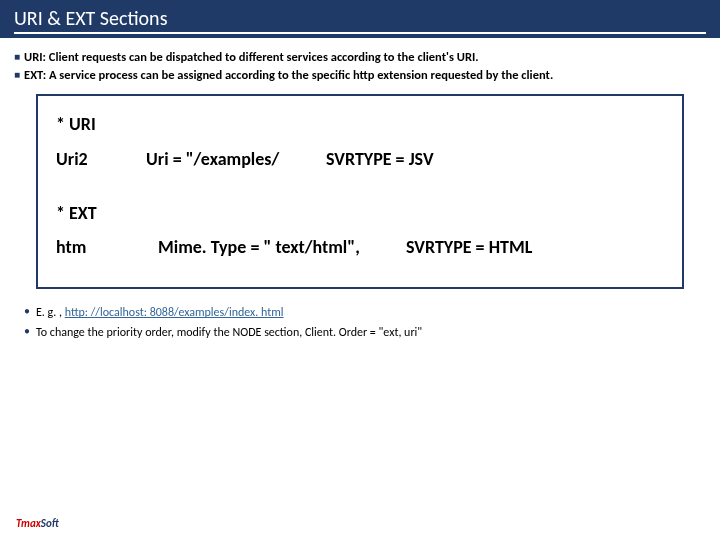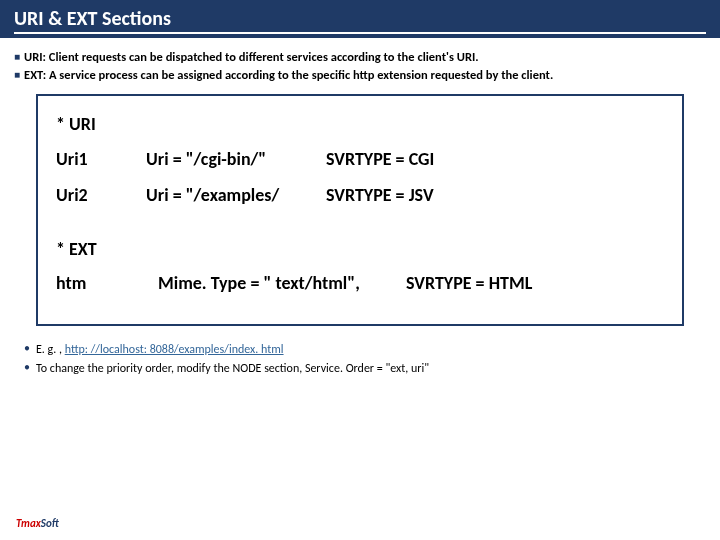--- a/index.html
+++ b/index.html
@@ -13,21 +13,21 @@
     overflow: hidden;
   }
   .header {
     background: #1f3a66;
     color: #fff;
     padding: 6px 14px 4px 14px;
   }
   .header h1 {
     margin: 0 0 2px 0;
     font-size: 20px;
-    font-weight: 700;
+    font-weight: 400;
   }
   .header .underline {
     border-bottom: 2px solid #fff;
     height: 0;
   }
   .content {
     padding: 8px 14px 0 14px;
   }
   .bullets {
     font-size: 12.5px;
@@ -134,25 +134,20 @@
     <div class="row">
       <span class="sq">■</span>
       <span>EXT: A service process can be assigned according to the specific http extension requested by the client.</span>
     </div>
   </div>
 
   <div class="box">
     <div class="section-head">* URI</div>
 
     <div class="trow">
-      <span class="c1">Uri1</span>
-      <span class="c2">Uri = "/cgi-bin/"</span>
-      <span class="c3">SVRTYPE = CGI</span>
-    </div>
-    <div class="trow">
       <span class="c1">Uri2</span>
       <span class="c2">Uri = "/examples/</span>
       <span class="c3">SVRTYPE = JSV</span>
     </div>
 
     <div class="gap"></div>
 
     <div class="section-head">* EXT</div>
 
     <div class="trow erow">
@@ -164,21 +159,21 @@
 
   <div class="notes">
     <div class="nrow">
       <span class="dot">•</span>
       <span>
         <span>E. g. , </span><a href="#">http: //localhost: 8088/examples/index. html</a>
       </span>
     </div>
     <div class="nrow">
       <span class="dot">•</span>
-      <span>To change the priority order, modify the NODE section, Service. Order = "ext, uri"</span>
+      <span>To change the priority order, modify the NODE section, Client. Order = "ext, uri"</span>
     </div>
   </div>
 
 </div>
 
 <div class="footer">
   <span class="logo">
     <span class="red">Tmax</span><span>Soft</span>
   </span>
 </div>

